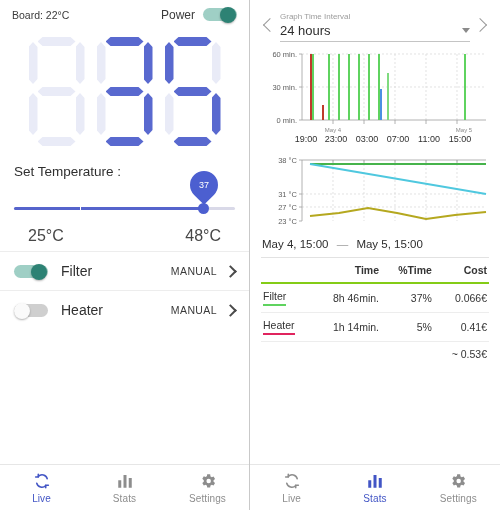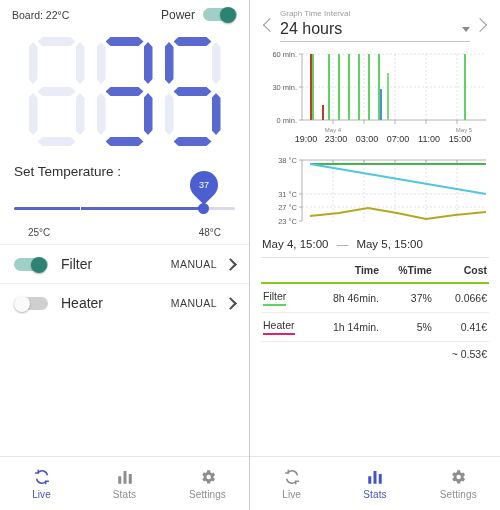--- a/index.html
+++ b/index.html
@@ -18,21 +18,21 @@
     height: 510px;
     overflow: hidden;
   }
   .phone-left  { width: 250px; border-right: 1px solid #c9c9c9; }
   .phone-right { width: 250px; }
   .panel-body { position: absolute; top: 0; left: 0; right: 0; bottom: 50px; overflow: hidden; }
 
   
   .bottomnav {
     position: absolute; bottom: 0; left: 0; right: 0;
-    height: 54px; background: #fff;
+    height: 46px; background: #fff;
     border-top: 1px solid #e6e6e6;
     display: flex; align-items: center;
   }
   .navitem {
     flex: 1; display: flex; flex-direction: column;
     align-items: center; justify-content: center; gap: 3px;
     color: #8d8d8d;
   }
   .navitem.active { color: #4255c5; }
   .navlabel { font-size: 10px; letter-spacing: .1px; }
@@ -116,21 +116,21 @@
     transform: rotate(-45deg);
     display: flex; align-items: center; justify-content: center;
   }
   .slider-bubble span {
     transform: rotate(45deg);
     color: #fff; font-size: 9px;
   }
   .slider-ends {
     display: flex; justify-content: space-between;
     padding: 0 28px; margin-top: 10px;
-    font-size: 10px; color: #474747;
+    font-size: 16px; color: #474747;
   }
 
   
   .switch-row {
     display: flex; align-items: center;
     padding: 11px 14px; border-top: 1px solid #ededed;
     margin-top: 6px;
   }
   .switch-row + .switch-row { margin-top: 0; }
   .switch-row .name { font-size: 14px; color: #303030; margin-left: 13px; flex: 1; }
@@ -152,21 +152,21 @@
     border-right: 1.6px solid #9a9a9a; border-top: 1.6px solid #9a9a9a;
   }
   .chev.left { transform: rotate(-135deg); }
   .chev.right { transform: rotate(45deg); }
   .gti-field { flex: 1; }
   .gti-label { font-size: 8px; color: #9b9b9b; margin-bottom: 2px; }
   .gti-select {
     display: flex; align-items: center; justify-content: space-between;
     border-bottom: 1px solid #c4c4c4; padding-bottom: 3px;
   }
-  .gti-value { font-size: 16px; color: #2e2e2e; }
+  .gti-value { font-size: 13px; color: #2e2e2e; }
   .caret {
     width: 0; height: 0;
     border-left: 4px solid transparent; border-right: 4px solid transparent;
     border-top: 5px solid #8a8a8a;
   }
 
   .chart-box { margin: 6px 8px 0 8px; position: relative; }
   .chart-svg { display: block; width: 234px; }
 
   .range-line {

